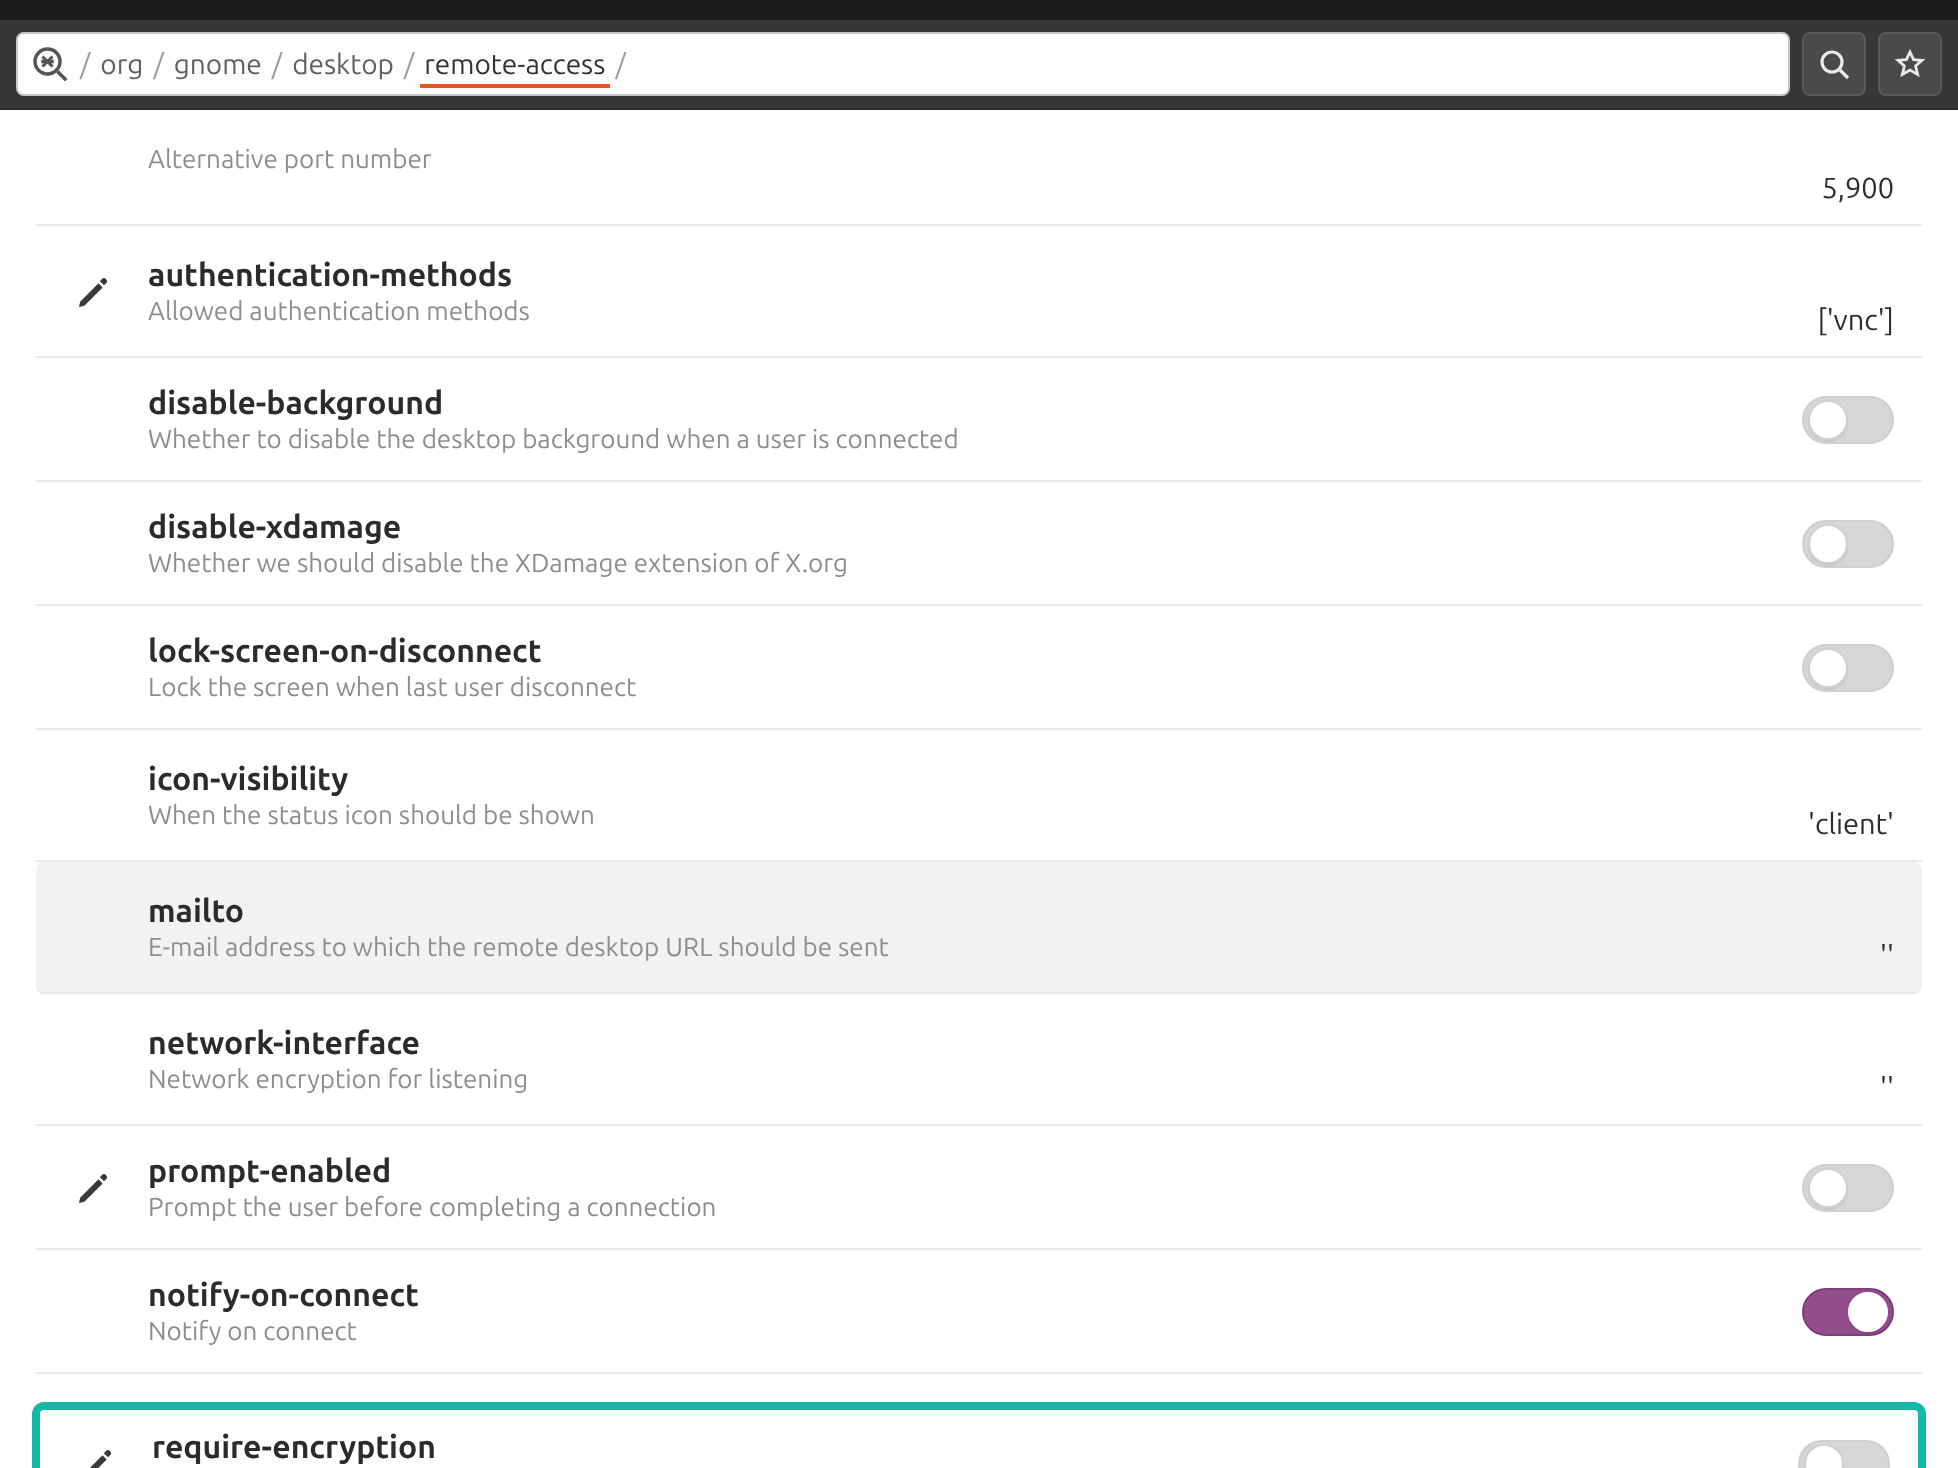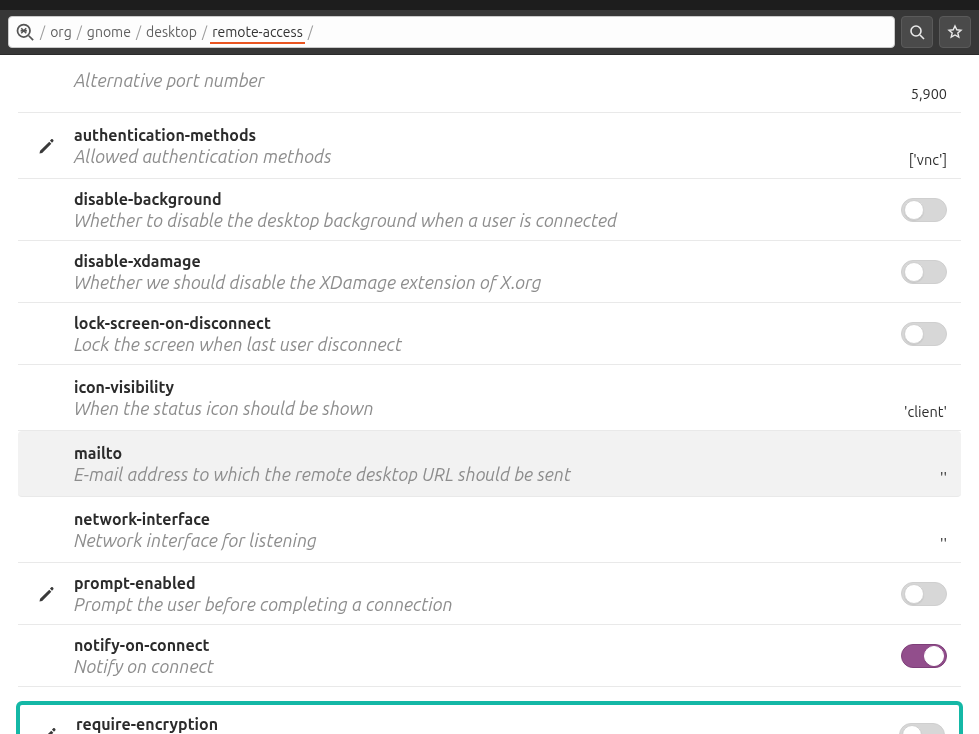--- a/index.html
+++ b/index.html
@@ -39,21 +39,21 @@
     min-height: 62px;
     gap: 16px;
   }
   .row.first-partial { padding-top: 2px; min-height: 30px; border-top: none; }
   .row.hovered { background: #f2f2f2; border-radius: 4px; }
   .row.highlight { border: 4px solid #14b8a6; border-radius: 6px; margin: 14px -2px; }
   .edit-col { width: 22px; display:flex; justify-content:center; align-items:center; color:#3a3a3a; }
   .edit-col svg { width: 20px; height: 20px; }
   .info-col { flex: 1; display:flex; flex-direction:column; gap:2px;}
   .key { font-weight: 700; color: #2b2b2b; font-size: 16px; }
-  .desc { color: #8d8d8d; font-size: 18px; font-style: italic; }
+  .desc { color: #8d8d8d; font-size: 13px; }
   .val-col { display:flex; align-items:center; min-width: 60px; justify-content: flex-end; }
   .val-text { color: #2d2d2d; font-size: 14.5px; margin-top: 28px; }
 
   
   .switch {
     width: 46px; height: 24px; border-radius: 12px; position: relative;
     background: #d7d7d7; border: 1px solid #cfcfcf;
   }
   .switch .knob {
     position: absolute; top: 1px; left: 2px;
@@ -172,21 +172,21 @@
         <div class="desc">E-mail address to which the remote desktop URL should be sent</div>
       </div>
       <div class="val-col">
         <span class="val-text">''</span>
       </div>
     </div>
     <div class="row">
       <div class="edit-col"></div>
       <div class="info-col">
         <div class="key">network-interface</div>
-        <div class="desc">Network interface for listening</div>
+        <div class="desc">Network encryption for listening</div>
       </div>
       <div class="val-col">
         <span class="val-text">''</span>
       </div>
     </div>
     <div class="row">
       <div class="edit-col">
         <svg viewBox="0 0 24 24">
           <path d="M3 21 l3.2-.7 11-11 -2.5-2.5 -11 11 z M15.5 5.5 l2.5 2.5 1.4-1.4 c.6-.6.6-1.5 0-2.1 l-.4-.4 c-.6-.6-1.5-.6-2.1 0 z M4 21 h9" fill="currentColor"></path>
         </svg>

